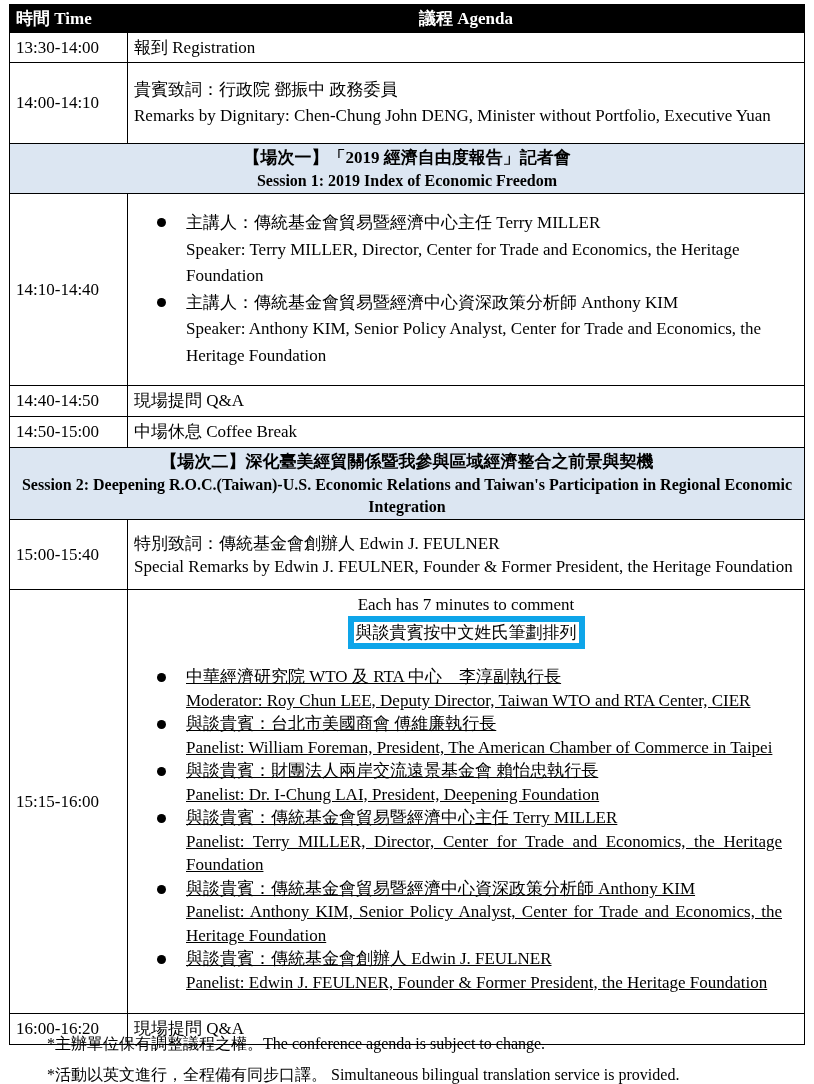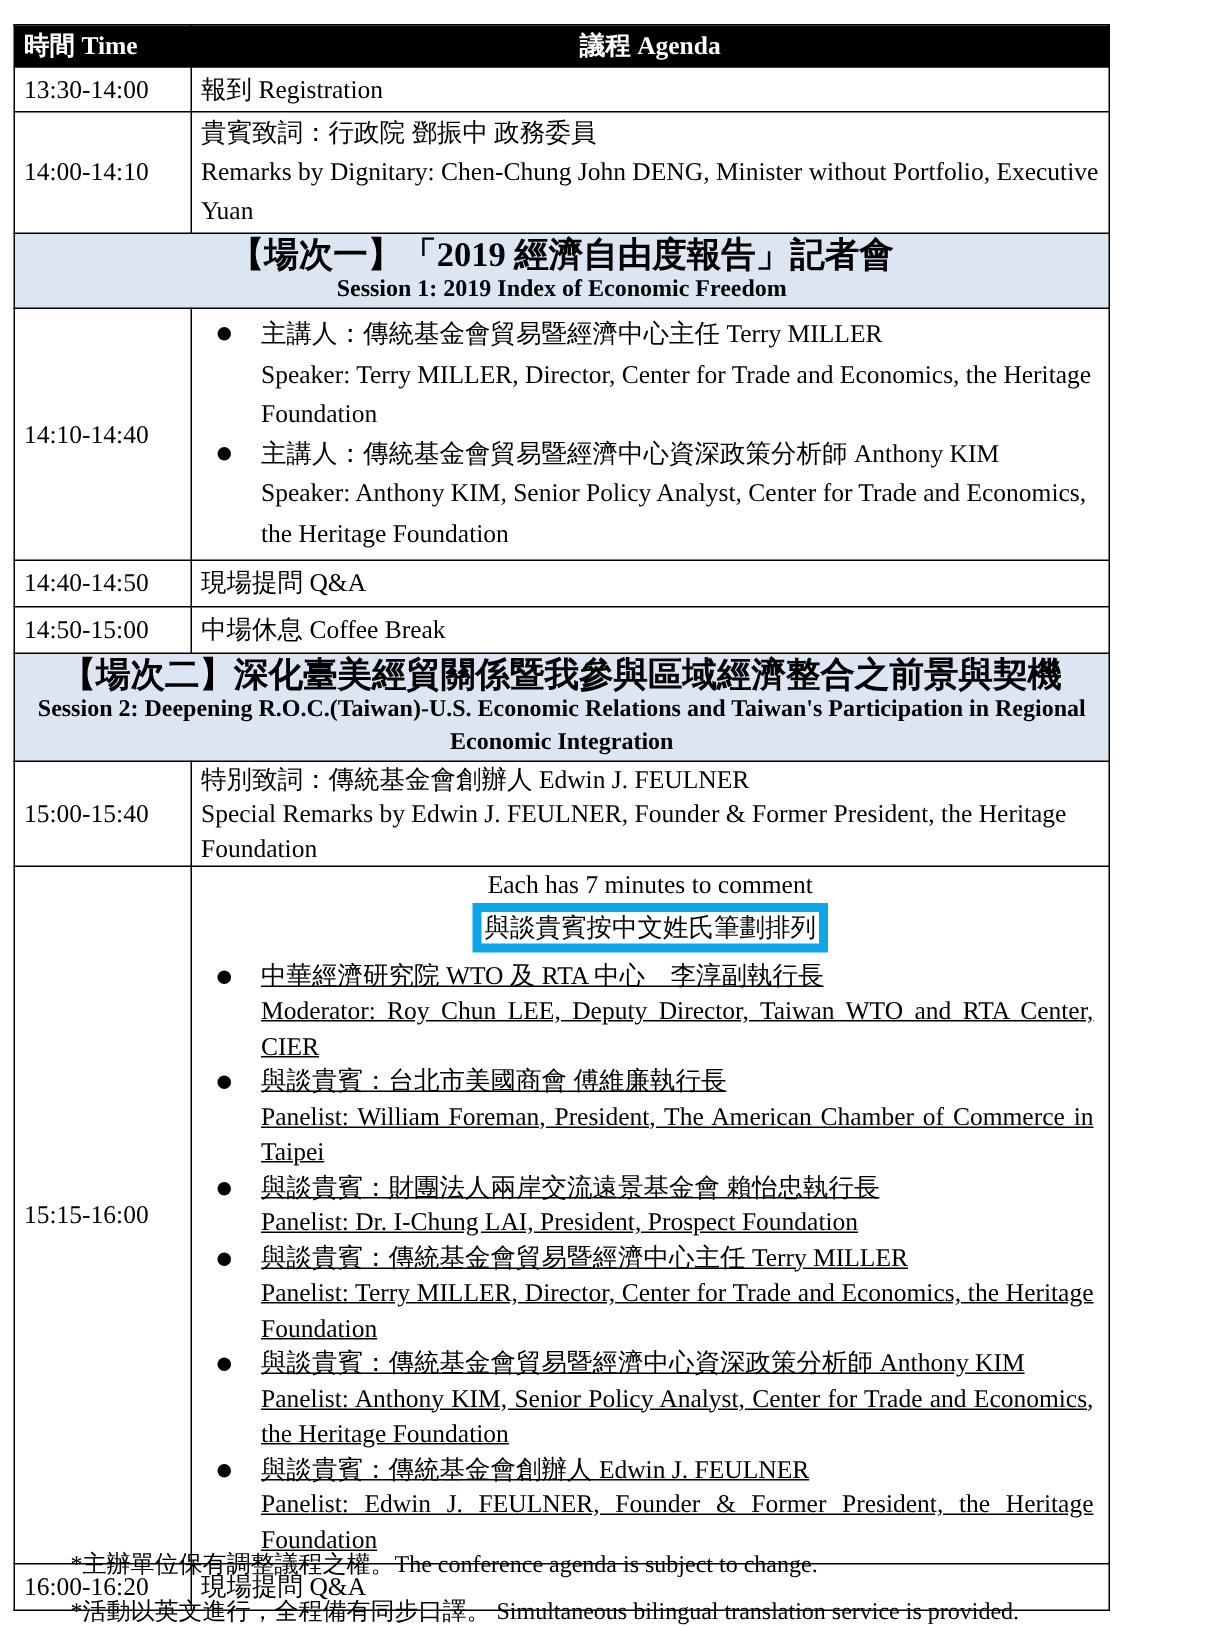--- a/index.html
+++ b/index.html
@@ -1,27 +1,27 @@
 <!DOCTYPE html>
 <html><head>
   <meta charset="utf-8">
   <style>
     html, body { margin:0; padding:0; background:#ffffff; }
     body { width:814px; height:1084px; position:relative; font-family:"Liberation Serif","DejaVu Serif",serif; color:#000; }
-    table.agenda { position:absolute; left:9px; top:16px; width:731px; border-collapse:collapse; table-layout:fixed; }
+    table.agenda { position:absolute; left:9px; top:4px; width:796px; border-collapse:collapse; table-layout:fixed; }
     table.agenda td, table.agenda th { border:1px solid #000; padding:0 6px; vertical-align:middle; font-size:17px; line-height:24px; }
     col.c1 { width:118px; }
     th { background:#000; color:#fff; font-weight:bold; font-size:19px; height:27px; text-align:left; }
     th.agenda-h { text-align:center; }
     td.time { text-align:left; padding-left:6px; white-space:nowrap; font-size:17px; }
     td.session { background:#dce6f2; text-align:center; font-weight:bold; }
-    td.session .zh { font-size:23px; line-height:24px; }
+    td.session .zh { font-size:17px; line-height:24px; }
     td.session .en { font-size:16px; line-height:22px;font-family:Liberation Serif, serif; }
     .line { display:block; }
-    ul.bul { list-style:none; margin:4px; padding:0; }
+    ul.bul { list-style:none; margin:16px; padding:0; }
     ul.bul li { position:relative; padding-left:36px; }
     ul.bul li::before { content:""; position:absolute; left:7px; top:8px; width:9px; height:9px; border-radius:50%; background:#000; }
     .justify { text-align:justify;text-decoration:underline; }
     .center { text-align:center; }
     .boxed { display:inline-block; border:6px solid #0ea5e9; padding:0 2px; line-height:21px; }
     .notes { position:absolute; left:47px; top:1028px; font-size:16px; line-height:31px; }
   </style>
 </head>
 <body>
 
@@ -106,21 +106,21 @@
         <li>
           <span class="line">中華經濟研究院 WTO 及 RTA 中心　李淳副執行長</span>
           <span class="line">Moderator: Roy Chun LEE, Deputy Director, Taiwan WTO and RTA Center, CIER</span>
         </li>
         <li>
           <span class="line">與談貴賓：台北市美國商會 傅維廉執行長</span>
           <span class="line">Panelist: William Foreman, President, The American Chamber of Commerce in Taipei</span>
         </li>
         <li>
           <span class="line">與談貴賓：財團法人兩岸交流遠景基金會 賴怡忠執行長</span>
-          <span class="line">Panelist: Dr. I-Chung LAI, President, Prospect Foundation</span>
+          <span class="line">Panelist: Dr. I-Chung LAI, President, Deepening Foundation</span>
         </li>
         <li>
           <span class="line">與談貴賓：傳統基金會貿易暨經濟中心主任 Terry MILLER</span>
           <span class="line">Panelist: Terry MILLER, Director, Center for Trade and Economics, the Heritage Foundation</span>
         </li>
         <li>
           <span class="line">與談貴賓：傳統基金會貿易暨經濟中心資深政策分析師 Anthony KIM</span>
           <span class="line">Panelist: Anthony KIM, Senior Policy Analyst, Center for Trade and Economics, the Heritage Foundation</span>
         </li>
         <li>

